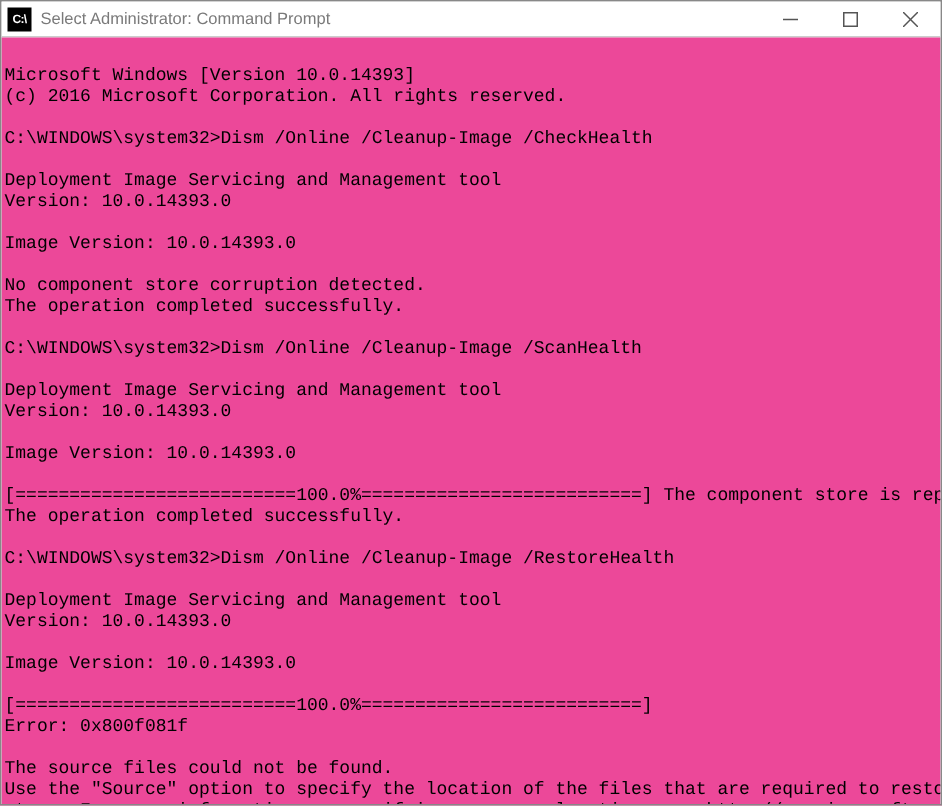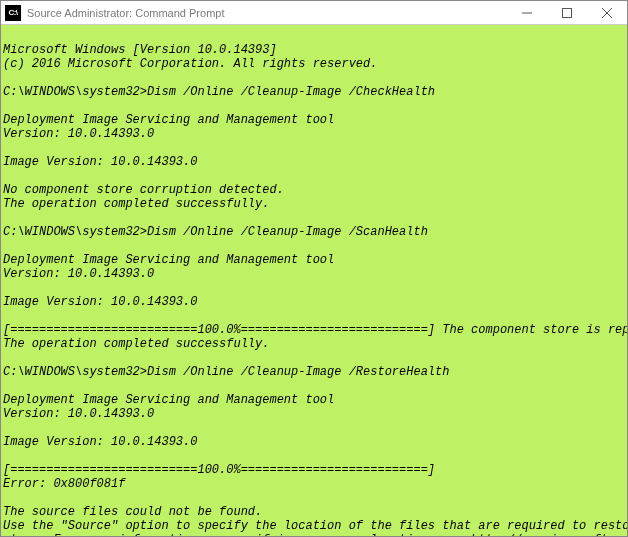--- a/index.html
+++ b/index.html
@@ -46,39 +46,38 @@
       width: 40px;
       height: 24px;
       display: flex;
       align-items: center;
       justify-content: center;
       color: #555;
       cursor: pointer;
     }
     .win-btn svg { width: 10px; height: 10px; }
     .terminal {
-      background: #bef264;
+      background: #ec4899;
       color: #000;
       padding: 4px 4px 4px 2px;
       height: calc(100% - 24px);
       white-space: pre;
       line-height: 14px;
       overflow: hidden;
-      font-style: italic;
     }
     .term-line {
       white-space: pre;
     }
   </style>
 </head>
 <body>
 
 <div class="titlebar">
   <span class="app-icon">C:\</span>
-  <span class="title-text">Source Administrator: Command Prompt</span>
+  <span class="title-text">Select Administrator: Command Prompt</span>
   <div class="win-controls">
     <div class="win-btn">
       <svg viewBox="0 0 10 10">
           <line x1="0" y1="5" x2="10" y2="5" stroke="#555" stroke-width="1"></line>
         </svg>
     </div>
     <div class="win-btn">
       <svg viewBox="0 0 10 10">
           <rect x="0.5" y="0.5" width="9" height="9" fill="none" stroke="#555" stroke-width="1"></rect>
         </svg>

